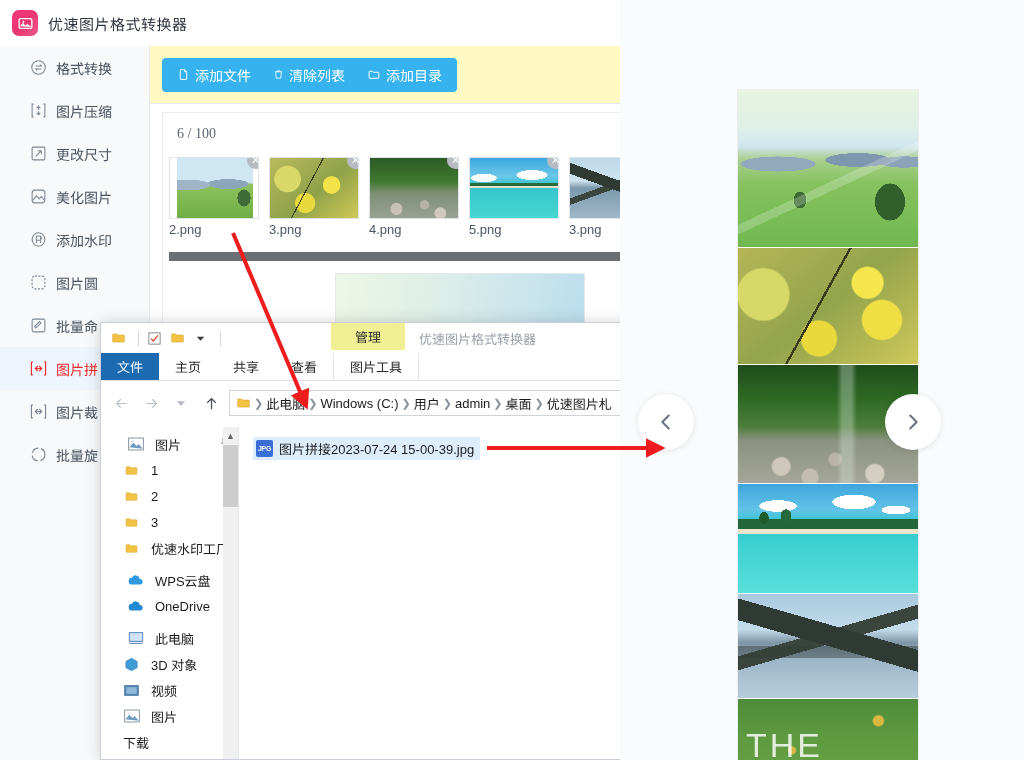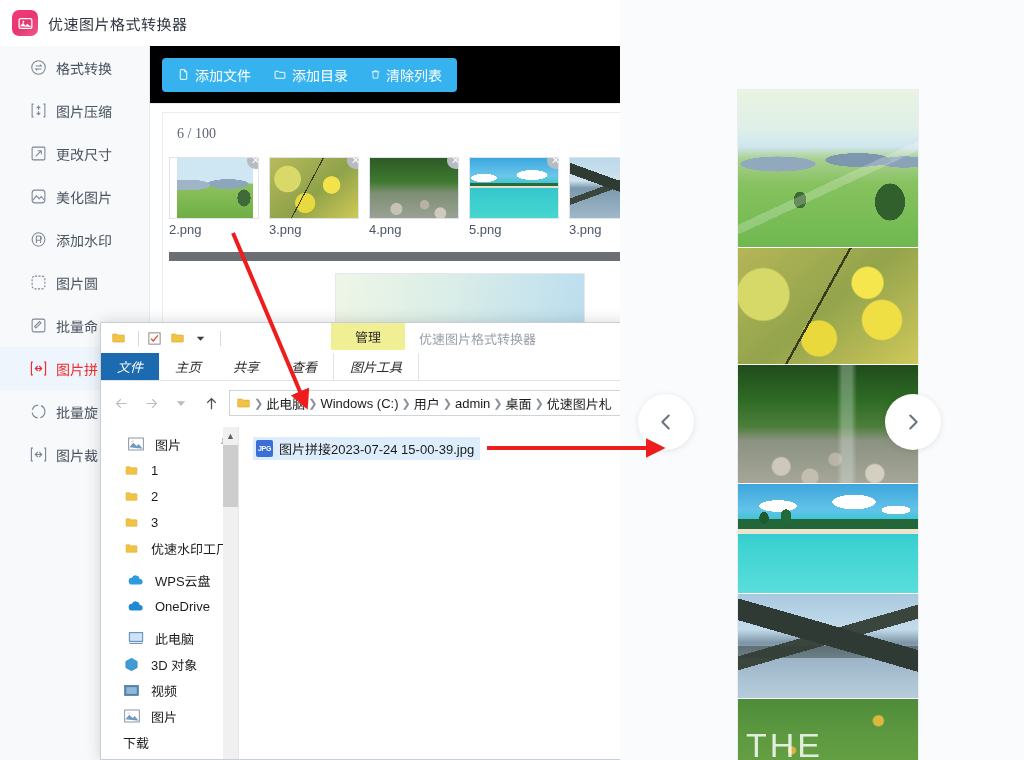--- a/index.html
+++ b/index.html
@@ -52,21 +52,21 @@
   .nav-item .nav-ico svg { display: block; }
   .nav-item.active { background: #eef5fd; color: #ef2b2b; }
   .nav-item.active .nav-ico { color: #ef2b2b; }
   .nav-label { white-space: nowrap; }
 
   
   .content { position: absolute; left: 150px; top: 46px; right: 0; bottom: 0; background: #ffffff; }
 
   .toolbar-row {
     position: absolute; left: 0; top: 0; right: 0; height: 58px;
-    background: #000000; border-bottom: 1px solid #e8ecf1;
+    background: #fef9c3; border-bottom: 1px solid #e8ecf1;
     display: flex; align-items: center; padding: 0 12px;
   }
   .btn-group {
     background: #36b3ef; border-radius: 4px; height: 34px;
     display: flex; align-items: center; color: #fff; font-size: 14px;
     padding: 0 4px;
   }
   .btn-group .gbtn {
     display: flex; align-items: center; gap: 5px; padding: 0 11px; height: 34px;
     cursor: pointer; white-space: nowrap;
@@ -191,21 +191,21 @@
   .ex-win-title {
     position: absolute; left: 318px; top: 6px; font-size: 13px; color: #9aa0a8;
   }
   .ex-win-ctrls { position: absolute; right: 0; top: 0; display: flex; }
   .ex-win-btn { width: 44px; height: 29px; display: flex; align-items: center; justify-content: center; color: #4a4f58; cursor: pointer; }
 
   .ex-ribbon {
     height: 28px; background: #ffffff; display: flex; align-items: stretch;
     border-bottom: 1px solid #dfe3e8; position: relative;
   }
-  .ex-tab { padding: 0 16px; display: flex; align-items: center; font-size: 13px; color: #2b2b2b; cursor: pointer; font-style: italic; }
+  .ex-tab { padding: 0 16px; display: flex; align-items: center; font-size: 13px; color: #2b2b2b; cursor: pointer; }
   .ex-tab.file { background: #1c6ab0; color: #fff; }
   .ex-tab.ctx { border-left: 1px solid #e0e3e8; border-right: 1px solid #e0e3e8; }
 
   .ex-addressbar {
     height: 44px; display: flex; align-items: center; padding: 0 8px; gap: 6px;
     background: #ffffff;
   }
   .ab-nav { width: 24px; height: 24px; display:flex; align-items:center; justify-content:center; color:#b9bec6; cursor:pointer; }
   .ab-nav.enabled { color: #4a4f58; }
   .ab-path {
@@ -361,65 +361,65 @@
         <span class="nav-ico">
           <svg width="17" height="17" viewBox="0 0 24 24" fill="none" stroke="currentColor" stroke-width="1.6">
               <path d="M4 3H2v18h2M20 3h2v18h-2"></path>
               <path d="M7 12h10M13 8.5l3.5 3.5L13 15.5M11 8.5L7.5 12 11 15.5"></path>
             </svg>
         </span>
         <span class="nav-label">图片拼</span>
       </div>
       <div class="nav-item">
         <span class="nav-ico">
-          <svg width="17" height="17" viewBox="0 0 24 24" fill="none" stroke="currentColor" stroke-width="1.6" stroke-dasharray="11 4">
-              <circle cx="12" cy="12" r="9"></circle>
-            </svg>
-        </span>
-        <span class="nav-label">批量旋</span>
-      </div>
-      <div class="nav-item">
-        <span class="nav-ico">
           <svg width="17" height="17" viewBox="0 0 24 24" fill="none" stroke="currentColor" stroke-width="1.6">
               <path d="M4 3H2v18h2M20 3h2v18h-2"></path>
               <path d="M7 12h10M13 8.5l3.5 3.5L13 15.5M11 8.5L7.5 12 11 15.5"></path>
             </svg>
         </span>
         <span class="nav-label">图片裁</span>
+      </div>
+      <div class="nav-item">
+        <span class="nav-ico">
+          <svg width="17" height="17" viewBox="0 0 24 24" fill="none" stroke="currentColor" stroke-width="1.6" stroke-dasharray="11 4">
+              <circle cx="12" cy="12" r="9"></circle>
+            </svg>
+        </span>
+        <span class="nav-label">批量旋</span>
       </div>
     </div>
 
     <div class="content">
 
       <div class="toolbar-row">
         <div class="btn-group">
           <div class="gbtn">
             <span>
               <svg width="13" height="13" viewBox="0 0 24 24" fill="none" stroke="#fff" stroke-width="1.8">
                   <path d="M14 3H7a1 1 0 00-1 1v16a1 1 0 001 1h10a1 1 0 001-1V7z"></path>
                   <path d="M14 3v4h4"></path>
                 </svg>
             </span>
             <span>添加文件</span>
           </div>
           <div class="gbtn">
             <span>
+              <svg width="11" height="13" viewBox="0 0 24 24" fill="none" stroke="#fff" stroke-width="1.8">
+                  <path d="M4 6h16M9 6V4h6v2M6 6l1 14h10l1-14"></path>
+                </svg>
+            </span>
+            <span>清除列表</span>
+          </div>
+          <div class="gbtn">
+            <span>
               <svg width="14" height="13" viewBox="0 0 24 24" fill="none" stroke="#fff" stroke-width="1.8">
                   <path d="M3 7a1 1 0 011-1h5l2 2h9a1 1 0 011 1v9a1 1 0 01-1 1H4a1 1 0 01-1-1z"></path>
                 </svg>
             </span>
             <span>添加目录</span>
-          </div>
-          <div class="gbtn">
-            <span>
-              <svg width="11" height="13" viewBox="0 0 24 24" fill="none" stroke="#fff" stroke-width="1.8">
-                  <path d="M4 6h16M9 6V4h6v2M6 6l1 14h10l1-14"></path>
-                </svg>
-            </span>
-            <span>清除列表</span>
           </div>
         </div>
         <div class="out-label">输出</div>
       </div>
 
       <button class="convert-btn">转换</button>
 
       <div class="list-panel">
         <div class="counter-row">
           <span class="counter">6 / 100</span>

